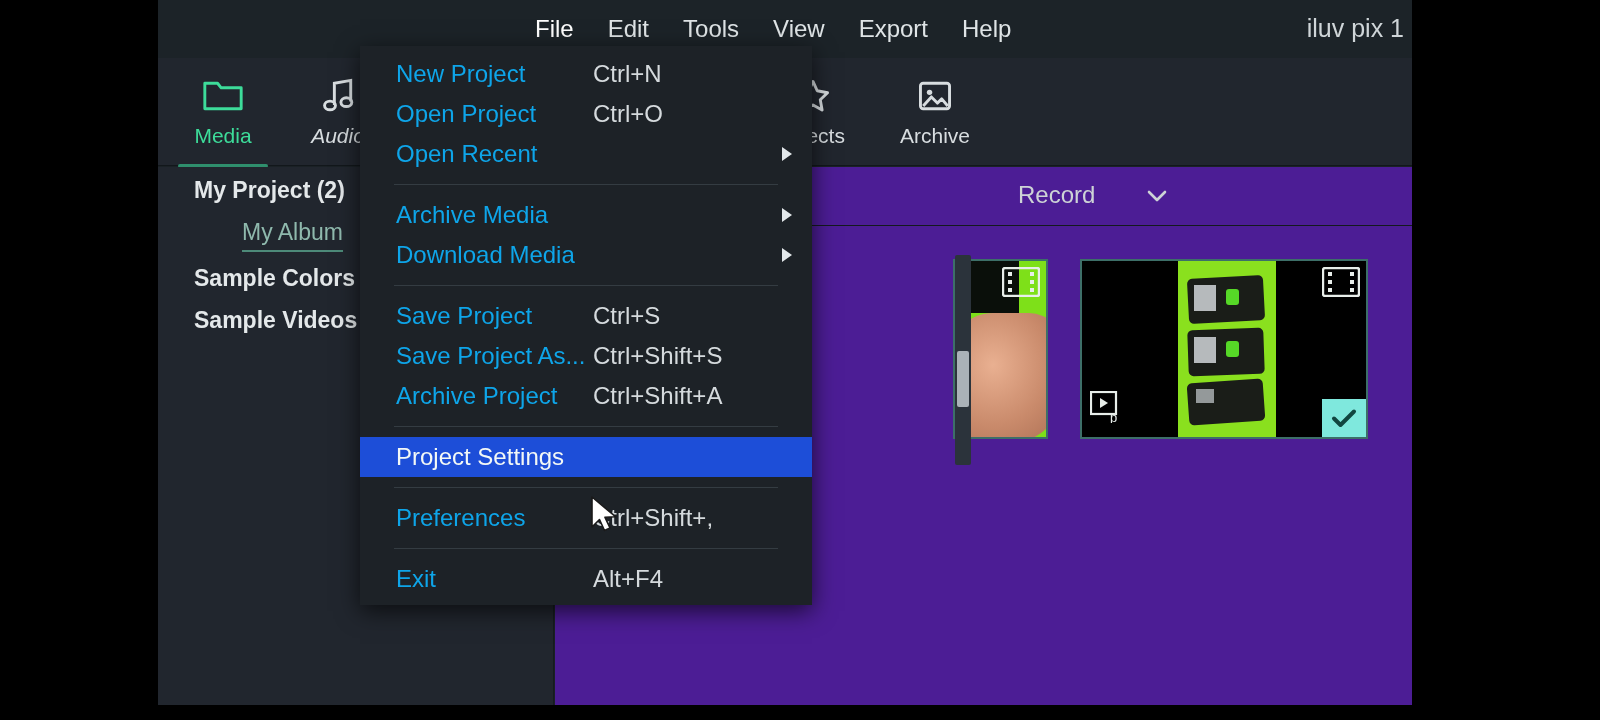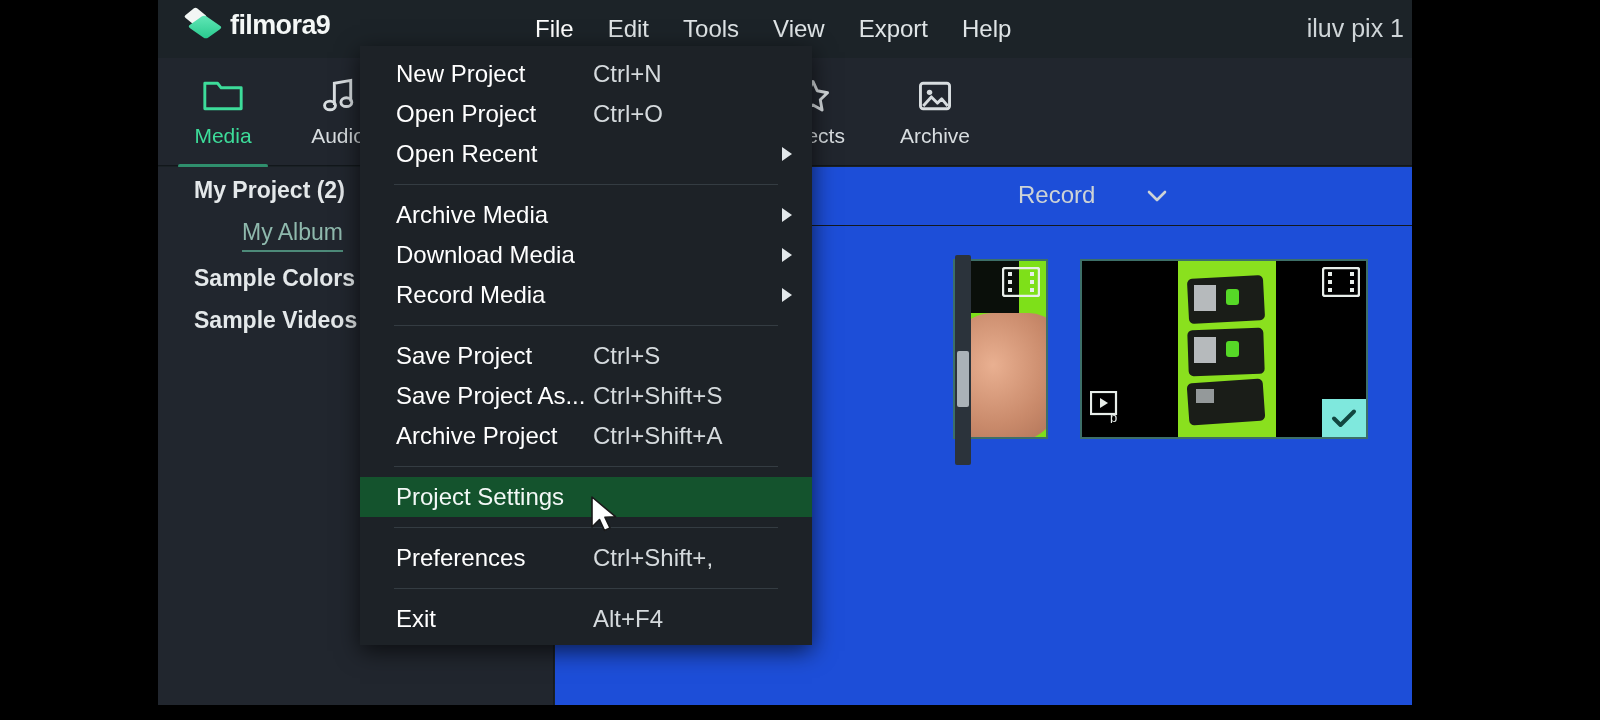--- a/index.html
+++ b/index.html
@@ -71,21 +71,21 @@
     position: absolute; color: #e4e8ea; font-size: 23px; font-weight: bold; white-space: nowrap;
   }
   .tree-sub {
     position: absolute; color: #8fb9ad; font-size: 23px; white-space: nowrap;
   }
   .tree-sub .ul {
     position: absolute; left: 0; bottom: -6px; width: 100%; height: 2px; background: #4d8a79;
   }
 
   
-  .content { position: absolute; left: 397px; top: 167px; right: 0; bottom: 0; background: #1d4ed8; }
+  .content { position: absolute; left: 397px; top: 167px; right: 0; bottom: 0; background: #4c1d95; }
   .toolbar-row { position: absolute; left: 0; top: 0; width: 100%; height: 59px; border-bottom: 1px solid #141a1e; }
   .record-btn {
     position: absolute; left: 463px; top: 14px; color: #cdd3d6; font-size: 24px;
   }
   .record-caret { position: absolute; left: 588px; top: 20px; }
 
   .thumbgrid { position: absolute; left: 0; top: 60px; width: 100%; bottom: 0; }
   .thumb { position: absolute; }
   .thumb .frame {
     border: 2px solid #3d6f68; background: #000; position: relative; overflow: hidden;
@@ -111,44 +111,37 @@
 
   
   .dropdown {
     position: absolute; left: 202px; top: 46px; width: 452px;
     background: #1d2227; box-shadow: 0 6px 22px rgba(0,0,0,.65);
     padding: 8px 0 6px 0; z-index: 50;
   }
   .mrow {
     position: relative; height: 40px; display: flex; align-items: center; cursor: default;
   }
-  .mrow .mlabel { position: absolute; left: 36px; color: #ffffff; font-size: 24px; white-space: nowrap; }
+  .mrow .mlabel { position: absolute; left: 36px; color: #0ea5e9; font-size: 24px; white-space: nowrap; }
   .mrow .mkey   { position: absolute; left: 233px; color: #d5dadd; font-size: 24px; white-space: nowrap; }
   .mrow .marrow { position: absolute; right: 18px; top: 12px; }
-  .mrow.hl { background: #14532d; }
+  .mrow.hl { background: #1d4ed8; }
   .mrow.hl .mlabel { color: #f3f8f6; }
   .msep { height: 1px; background: #343c42; margin: 10px 34px 10px 34px; }
 
   
   .cursor { position: absolute; left: 432px; top: 496px; z-index: 80; }
 </style>
 </head>
 <body>
 
 <div id="screen">
   <div id="app">
 
     <div class="menubar">
-      <div class="logo-wrap">
-        <span class="logo-mark">
-          <i class="d1"></i>
-            <i class="d2"></i>
-        </span>
-        <span class="logo-text">filmora9</span>
-      </div>
 
       <div class="menu-items">
         <div class="menu-top active">File</div>
         <div class="menu-top">Edit</div>
         <div class="menu-top">Tools</div>
         <div class="menu-top">View</div>
         <div class="menu-top">Export</div>
         <div class="menu-top">Help</div>
       </div>
 
@@ -160,21 +153,21 @@
       <div class="tab sel" style="left:10px;">
         <span class="tab-ico">
           <svg width="44" height="40" viewBox="0 0 24 22">
               <path d="M2 4h7l2 2.5h0M2 4v14h20V6.5H11L9 4H2z" fill="none" stroke="#3ddc9a" stroke-width="1.6" stroke-linejoin="round"></path>
             </svg>
         </span>
         <span>Media</span>
         <i class="tab-underline"></i>
       </div>
 
-      <div class="tab" style="left:125px;">
+      <div class="tab" style="left:125px;font-style:italic;">
         <span class="tab-ico">
           <svg width="44" height="40" viewBox="0 0 24 22">
               <path d="M10 16V4l9-1.6V14" fill="none" stroke="#d8dde0" stroke-width="1.6"></path>
               <ellipse cx="7.6" cy="16.2" rx="3" ry="2.4" fill="none" stroke="#d8dde0" stroke-width="1.6"></ellipse>
               <ellipse cx="16.6" cy="14.4" rx="3" ry="2.4" fill="none" stroke="#d8dde0" stroke-width="1.6"></ellipse>
             </svg>
         </span>
         <span>Audio</span>
       </div>
 
@@ -323,28 +316,20 @@
 
       <div class="mrow">
         <span class="mlabel">Download Media</span>
         <span class="marrow">
           <svg width="14" height="16" viewBox="0 0 14 16">
               <path d="M2 1l10 7-10 7z" fill="#e2e7ea"></path>
             </svg>
         </span>
       </div>
 
-      <div class="mrow">
-        <span class="mlabel">Record Media</span>
-        <span class="marrow">
-          <svg width="14" height="16" viewBox="0 0 14 16">
-              <path d="M2 1l10 7-10 7z" fill="#e2e7ea"></path>
-            </svg>
-        </span>
-      </div>
 
       <div class="msep"></div>
 
       <div class="mrow">
         <span class="mlabel">Save Project</span>
         <span class="mkey">Ctrl+S</span>
       </div>
 
       <div class="mrow">
         <span class="mlabel">Save Project As...</span>

